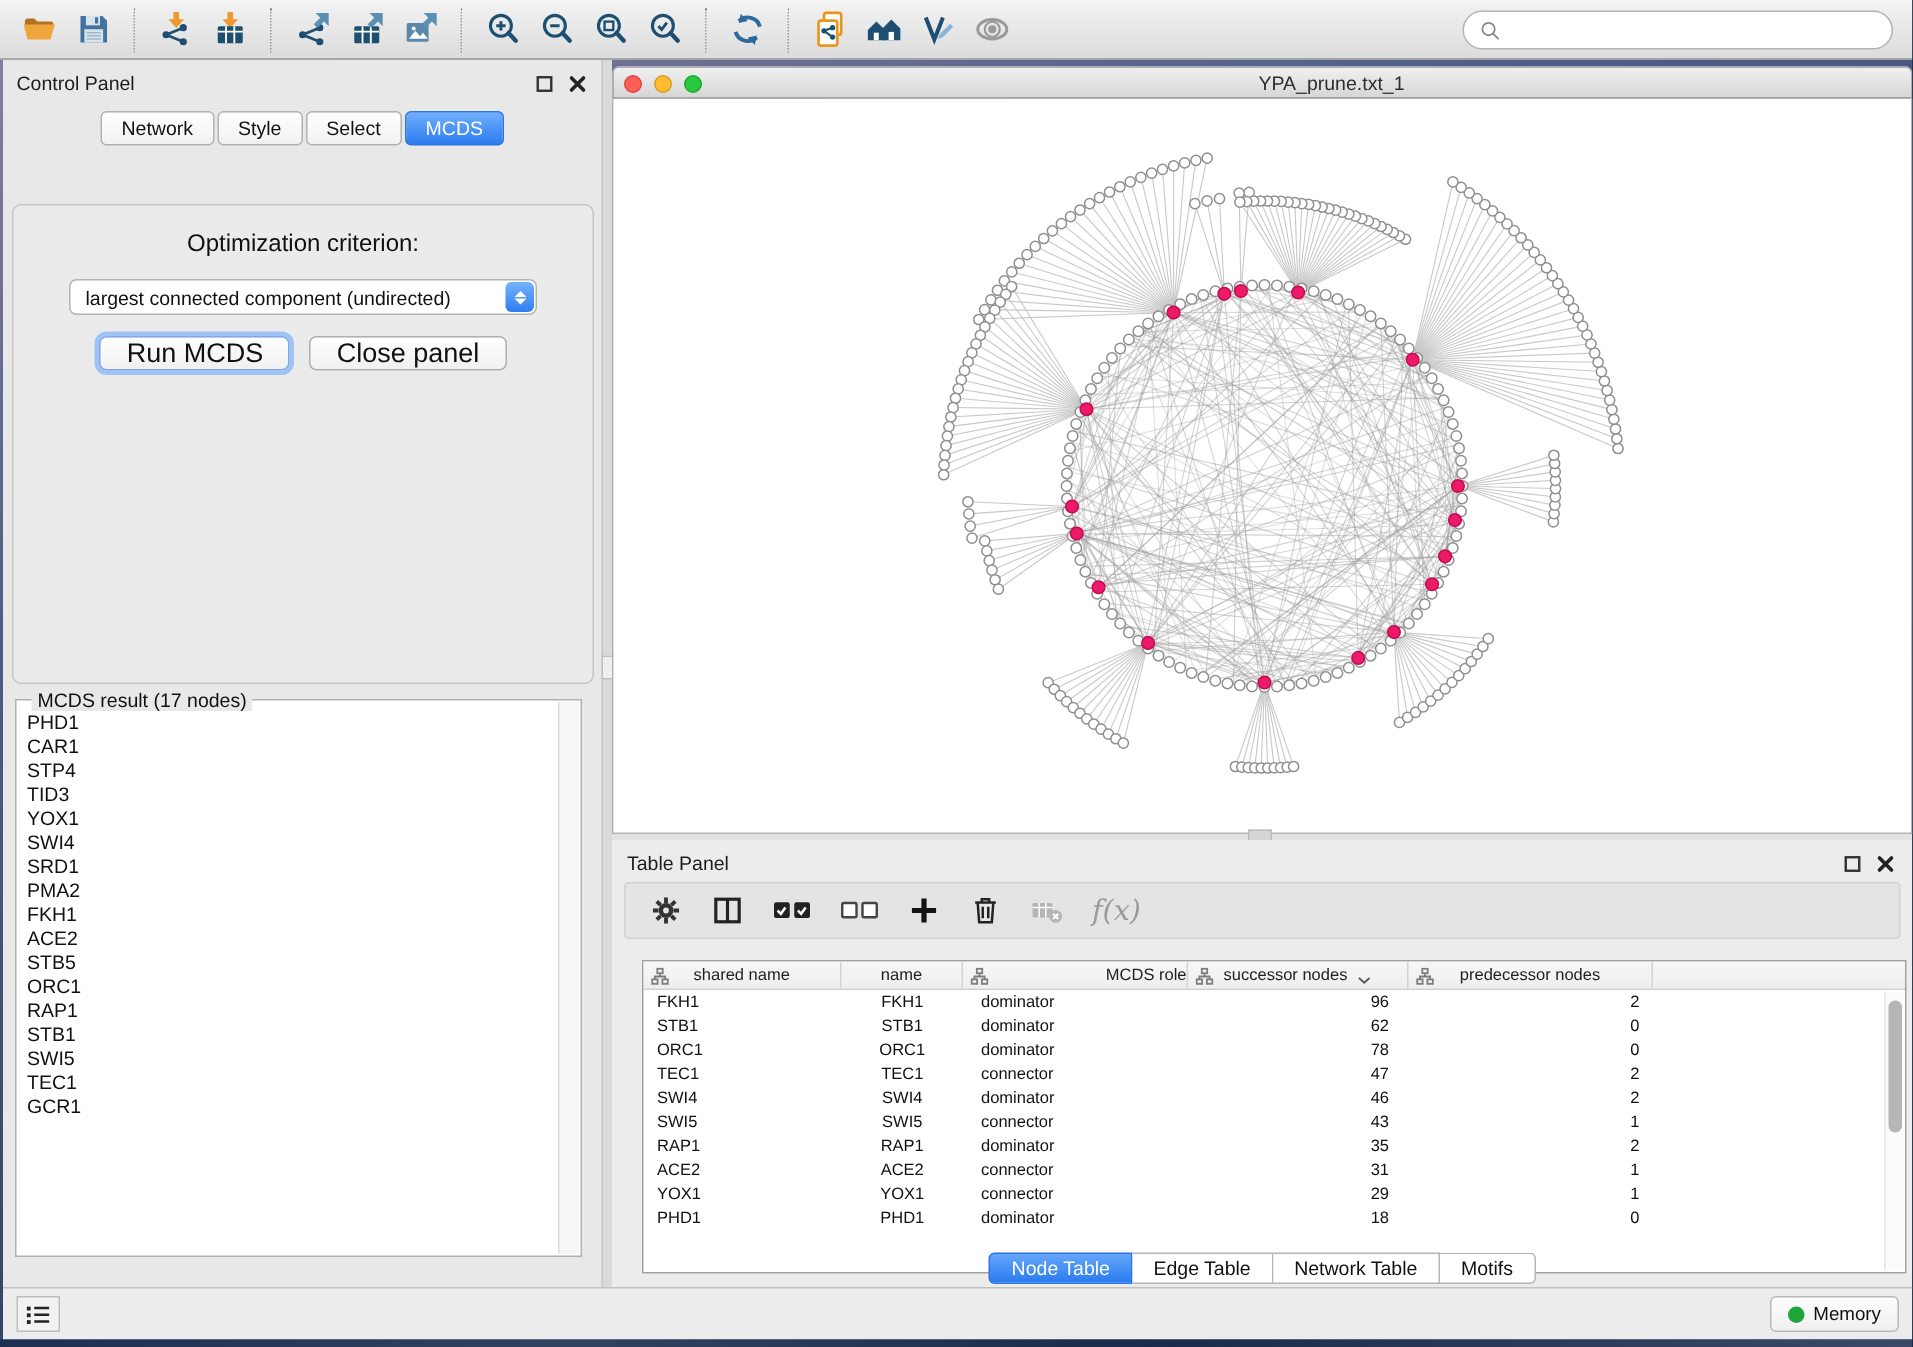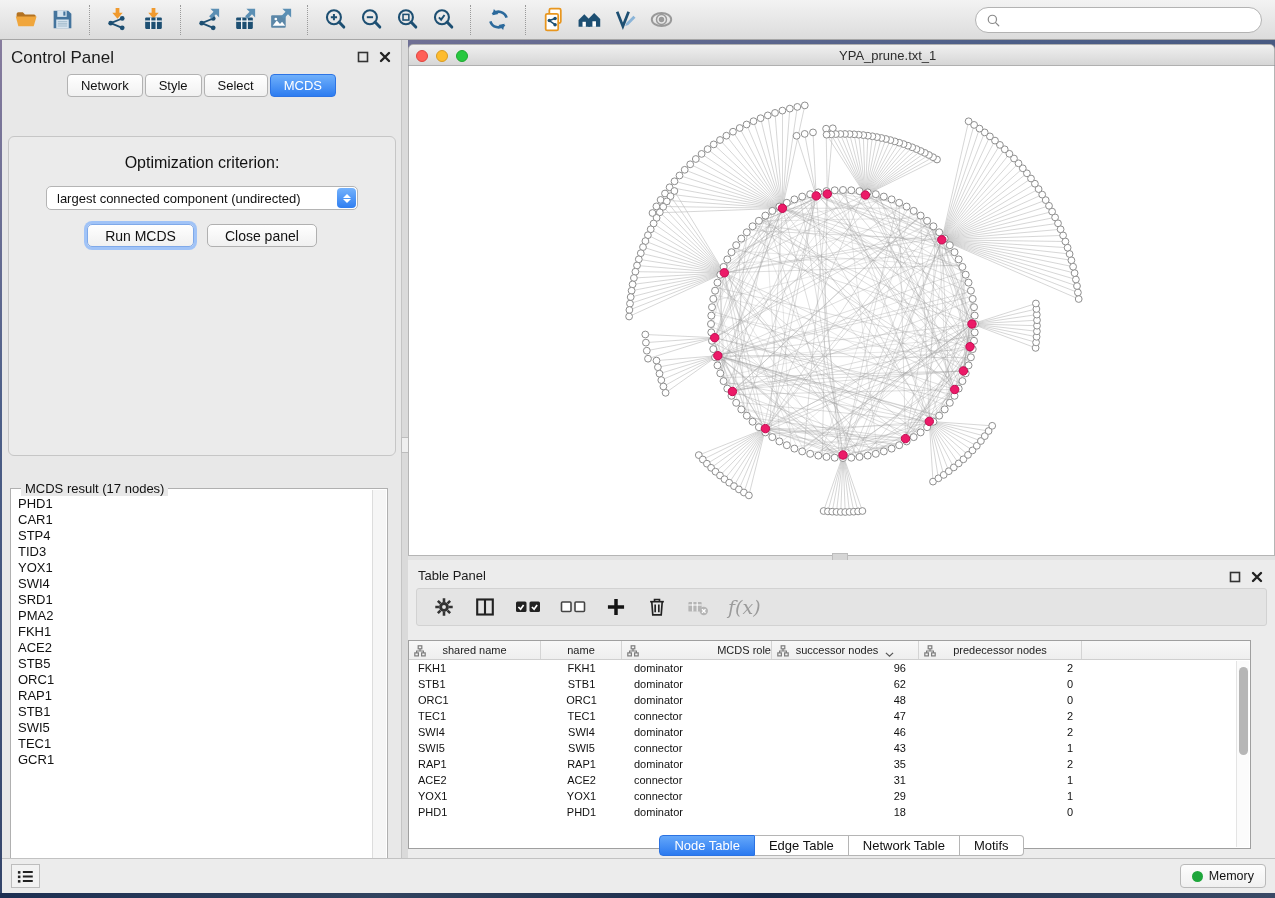--- a/index.html
+++ b/index.html
@@ -20,45 +20,45 @@
                background:#fff; border:1px solid #b3b3b3; border-radius:13px;
                display:flex; align-items:center; padding:0 10px; }
   .searchbox svg { width:15px; height:15px; margin-right:6px; flex:none; }
   .searchbox input { border:none; outline:none; flex:1; font-size:13px; background:transparent;
                      font-family:"Liberation Sans",sans-serif; }
 
   
   .control-panel { position:absolute; left:2px; top:40px; width:400px; height:818px;
                    background:#e8e8e8; border-right:1px solid #c4c4c4; }
   .cp-header { position:relative; height:30px; }
-  .cp-title { position:absolute; left:9px; top:8px; font-size:17px; color:#1c1c1c; }
+  .cp-title { position:absolute; left:9px; top:8px; font-size:13px; color:#1c1c1c; }
   .win-icos { position:absolute; right:10px; top:9px; display:flex; gap:10px; }
   .win-ico { width:12px; height:12px; cursor:pointer; }
   .cp-tabs { display:flex; justify-content:center; margin-top:4px; }
   .cp-tab { font-size:13px; color:#111; padding:3px 13px; background:linear-gradient(#ffffff,#f1f1f1);
             border:1px solid #b2b2b2; border-radius:4px; margin:0 1px; cursor:pointer; }
   .cp-tab.sel { background:linear-gradient(#6fb0fb,#2d7cf0); border-color:#2d74e4; color:#fff; }
   .cp-body { position:absolute; left:6px; top:96px; width:388px; height:320px;
              background:#ebebeb; border:1px solid #c6c6c6; border-radius:6px; }
   .opt-label { text-align:center; margin-top:17px; font-size:16px; color:#111; }
   .opt-select { position:relative; margin:14px auto 0; width:312px; height:24px; background:#fff;
                 border:1px solid #b4b4b4; border-radius:5px; font-size:13px; color:#111;
                 display:flex; align-items:center; padding-left:10px; cursor:pointer; }
   .opt-stepper { position:absolute; right:1px; top:1px; bottom:1px; width:19px; border-radius:4px;
                  background:linear-gradient(#74b2fc,#2f7ef1); display:flex; flex-direction:column;
                  align-items:center; justify-content:center; gap:1px; }
   .opt-stepper i { width:0; height:0; border-left:4px solid transparent; border-right:4px solid transparent; }
   .opt-stepper .up { border-bottom:4.5px solid #fff; }
   .opt-stepper .dn { border-top:4.5px solid #fff; }
   .cp-buttons { display:flex; justify-content:center; gap:13px; margin-top:14px; }
-  .mac-btn { font-size:14px; color:#111; background:linear-gradient(#ffffff,#f0f0f0);
+  .mac-btn { font-size:18px; color:#111; background:linear-gradient(#ffffff,#f0f0f0);
              border:1px solid #b0b0b0; border-radius:5px; height:23px; padding:0 17px; cursor:pointer;
              font-family:"Liberation Sans",sans-serif; }
   .mac-btn.focused { box-shadow:0 0 0 3px rgba(110,168,255,.6); border-color:#7fa9e9; }
-  .result-box { position:absolute; left:8px; top:448px; width:378px; height:372px;
+  .result-box { position:absolute; left:8px; top:426px; width:378px; height:372px;
                 background:#fff; border:1px solid #b0b0b0; }
   .result-legend { position:absolute; top:-8px; left:10px; background:#e8e8e8; padding:0 4px;
                    font-size:13px; color:#111; }
   .result-list { position:absolute; left:2px; top:7px; right:16px; bottom:2px; overflow:hidden; }
   .result-item { font-size:13px; color:#111; line-height:16px; padding-left:5px; cursor:default; }
   .result-scroll { position:absolute; right:1px; top:1px; bottom:1px; width:14px;
                    background:#f6f6f6; border-left:1px solid #ddd; }
 
   
   .v-split { position:absolute; left:402px; top:40px; width:6px; height:818px; background:#dadada; }
@@ -85,21 +85,21 @@
   .table-panel { position:absolute; left:408px; top:560px; width:867px; height:298px; background:#ececec; }
   .tp-title { position:absolute; left:10px; top:8px; font-size:13px; color:#1c1c1c; }
   .tp-winicos { position:absolute; right:12px; top:9px; display:flex; gap:10px; }
   .tp-toolbar { position:absolute; left:8px; right:8px; top:28px; height:38px;
                 background:#e4e4e4; border:1px solid #d2d2d2; border-radius:3px;
                 display:flex; align-items:center; padding-left:16px; gap:19px; }
   .tp-tool { border:none; background:transparent; display:flex; align-items:center; cursor:pointer; height:28px; }
   .tp-tool svg { height:22px; }
   .tp-tool.dis { cursor:default;justify-content:center; }
   .fx-label { font-size:19px; font-style:italic; color:#9b9b9b; font-family:"DejaVu Serif","Liberation Serif",serif; }
-  .dtable { position:absolute; left:0; top:80px; width:843px; height:209px; background:#fff;
+  .dtable { position:absolute; left:20px; top:80px; width:843px; height:209px; background:#fff;
             border:1px solid #9f9f9f; overflow:hidden; }
   .thead { display:flex; height:19px; background:linear-gradient(#f7f7f7,#eeeeee);
            border-bottom:1px solid #cfcfcf; }
   .th { position:relative; display:flex; align-items:center; justify-content:center;
         font-size:11px; color:#222; border-right:1px solid #d4d4d4; cursor:pointer; }
   .th .tree { position:absolute; left:5px; top:3.5px; width:12px; height:12px; }
   .th .chev { margin-left:7px; width:9px; height:6px; }
   .th.fill { flex:1; border-right:none; cursor:default; }
   .trow { display:flex; height:16px; cursor:default; }
   .td { font-size:11px; color:#111; display:flex; align-items:center; }
@@ -1241,21 +1241,21 @@
             <div class="td c0">STB1</div>
             <div class="td c1">STB1</div>
             <div class="td c2">dominator</div>
             <div class="td c3">62</div>
             <div class="td c4">0</div>
           </div>
           <div class="trow">
             <div class="td c0">ORC1</div>
             <div class="td c1">ORC1</div>
             <div class="td c2">dominator</div>
-            <div class="td c3">48</div>
+            <div class="td c3">78</div>
             <div class="td c4">0</div>
           </div>
           <div class="trow">
             <div class="td c0">TEC1</div>
             <div class="td c1">TEC1</div>
             <div class="td c2">connector</div>
             <div class="td c3">47</div>
             <div class="td c4">2</div>
           </div>
           <div class="trow">

